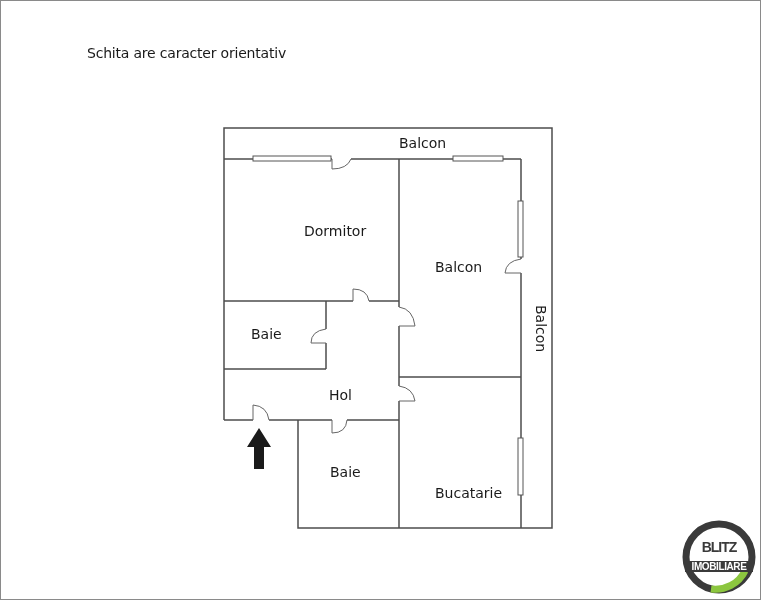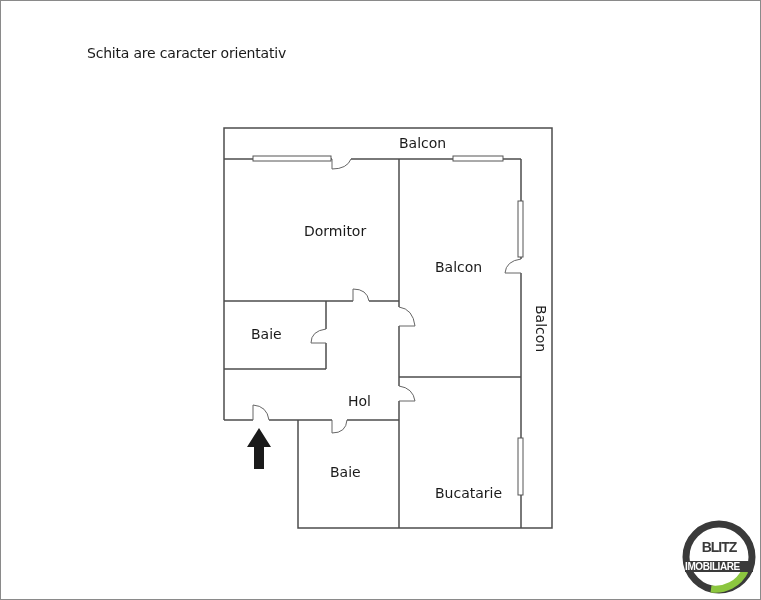--- a/index.html
+++ b/index.html
@@ -21,21 +21,21 @@
   .win { stroke: #555; stroke-width: 1; fill: #fff; }
   .room-label { position: absolute; font-size: 14px; color: #1a1a1a; white-space: nowrap; }
   #balcon-side { transform: rotate(90deg); transform-origin: left top; }
   #logo { position: absolute; left: 680px; top: 518px; width: 76px; height: 76px; }
   #logo-text1 {
     position: absolute; left: 0; top: 20px; width: 76px; text-align: center;
     font-family: "Liberation Sans", sans-serif; font-weight: bold; font-size: 14px;
     color: #3a3a3a; letter-spacing: -1px;
   }
   #logo-text2 {
-    position: absolute; left: 4px; top: 42px; width: 68px; 
+    position: absolute; left: 4px; top: 42px; width: 68px; text-align: center;
     font-family: "Liberation Sans", sans-serif; font-weight: bold; font-size: 10px;
     color: #ffffff; background: #3a3a3a; line-height: 11px; letter-spacing: -0.4px;
   }
 </style>
 </head>
 <body>
 
 <div id="canvas">
   <div id="note">Schita are caracter orientativ</div>
 
@@ -91,21 +91,21 @@
     </g>
 
     <polygon points="258,427 270,446 263,446 263,468 253,468 253,446 246,446" fill="#1a1a1a"></polygon>
   </svg>
 
   <div class="room-label" style="left:398px; top:134px;">Balcon</div>
   <div class="room-label" id="balcon-side" style="left:548px; top:304px;">Balcon</div>
   <div class="room-label" style="left:272px; top:222px;margin-left:31px;">Dormitor</div>
   <div class="room-label" style="left:434px; top:258px;">Balcon</div>
   <div class="room-label" style="left:250px; top:325px;">Baie</div>
-  <div class="room-label" style="left:347px; top:386px;margin-top:6px;">Hol</div>
+  <div class="room-label" style="left:328px; top:386px;">Hol</div>
   <div class="room-label" style="left:329px; top:463px;">Baie</div>
   <div class="room-label" style="left:434px; top:484px;">Bucatarie</div>
 
   <div id="logo">
     <svg width="76" height="76" viewBox="0 0 76 76">
       <circle cx="38" cy="38" r="33" fill="#fff" stroke="#3a3a3a" stroke-width="7"></circle>
       <path d="M64,52 A33,33 0 0 1 30,70" fill="none" stroke="#8cc63f" stroke-width="7"></path>
     </svg>
     <div id="logo-text1">BLITZ</div>
     <div id="logo-text2">IMOBILIARE</div>

